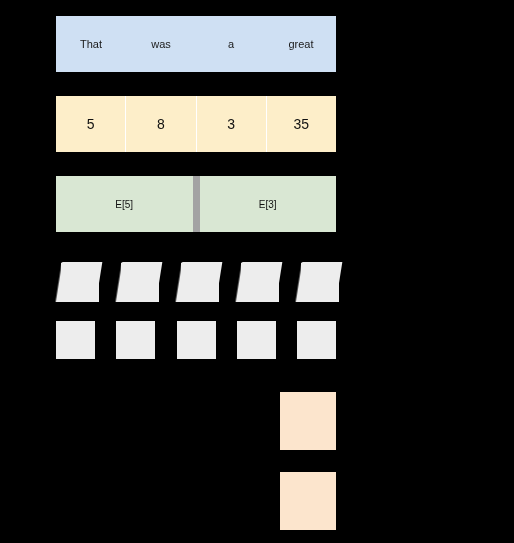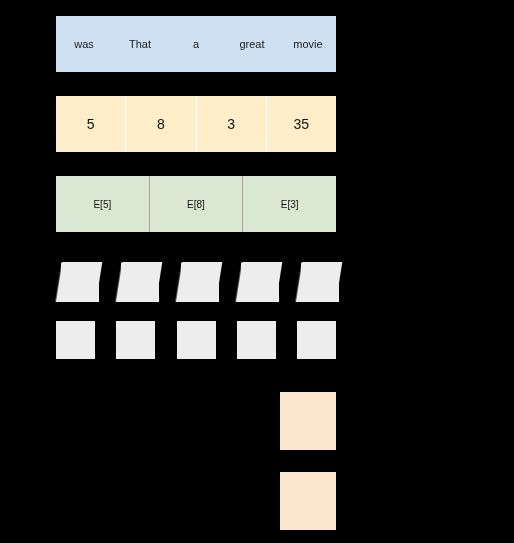--- a/index.html
+++ b/index.html
@@ -66,21 +66,21 @@
   .token-cell:last-child { border-right: none; }
 
   
   .embed-row {
     top: 176px;
     height: 56px;
   }
   .embed-cell {
     flex: 1 1 0;
     background: #d9e7d3;
-    border-right: 1px solid #a3a3a3;
+    border-right: 7px solid #a3a3a3;
     display: flex;
     align-items: center;
     justify-content: center;
     font-size: 10px;
     color: #111111;
     box-sizing: border-box;
   }
   .embed-cell:last-child { border-right: none; }
 
   
@@ -135,37 +135,35 @@
   }
   .output-1 { top: 392px; height: 58px; }
   .output-2 { top: 472px; height: 58px; }
 </style>
 </head>
 <body>
 
 <div id="diagram">
 
   <div class="row sentence-row">
+    <div class="sentence-cell">That</div>
     <div class="sentence-cell">was</div>
-    <div class="sentence-cell">That</div>
     <div class="sentence-cell">a</div>
     <div class="sentence-cell">great</div>
-    <div class="sentence-cell">movie</div>
   </div>
 
   <div class="row tokens-row">
     <div class="token-cell">5</div>
     <div class="token-cell">8</div>
     <div class="token-cell">3</div>
     <div class="token-cell">35</div>
   </div>
 
   <div class="row embed-row">
     <div class="embed-cell">E[5]</div>
-    <div class="embed-cell">E[8]</div>
     <div class="embed-cell">E[3]</div>
   </div>
 
   <div class="row stack-row">
     <div class="stack-cell">
       <div class="stack-back"></div>
       <div class="stack-front"></div>
     </div>
     <div class="stack-cell">
       <div class="stack-back"></div>

